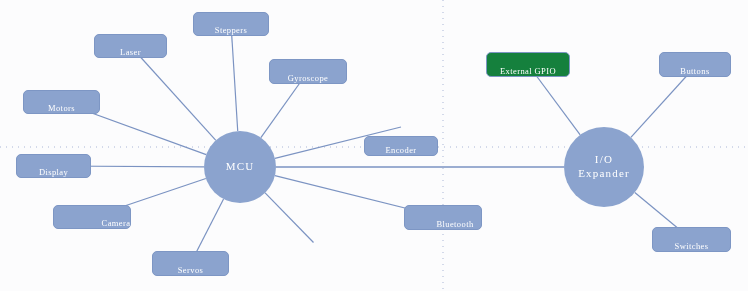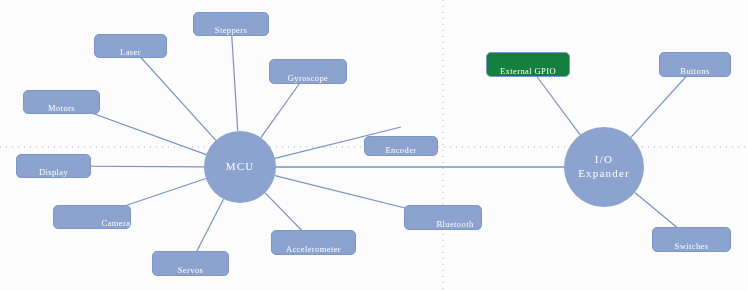--- a/index.html
+++ b/index.html
@@ -115,23 +115,20 @@
       </div>
       <div class="node-box" style="left: 16px; top: 154px; width: 75px; height: 24px; background: rgb(139, 163, 206); color: rgb(255, 255, 255);">
         <span>Display</span>
       </div>
       <div class="node-box" style="left: 53px; top: 205px; width: 78px; height: 24px; background: rgb(139, 163, 206); color: rgb(255, 255, 255); padding-left: 48px;">
         <span>Camera</span>
       </div>
       <div class="node-box" style="left: 404px; top: 205px; width: 78px; height: 25px; background: rgb(139, 163, 206); color: rgb(255, 255, 255); padding-left: 24px;">
         <span>Bluetooth</span>
       </div>
-      <div class="node-box" style="left: 271px; top: 230px; width: 85px; height: 25px; background: rgb(139, 163, 206); color: rgb(255, 255, 255);">
-        <span>Accelerometer</span>
-      </div>
       <div class="node-box" style="left: 152px; top: 251px; width: 77px; height: 25px; background: rgb(139, 163, 206); color: rgb(255, 255, 255);">
         <span>Servos</span>
       </div>
       <div class="node-box" style="left: 486px; top: 52px; width: 84px; height: 25px; background: #15803d; color: rgb(255, 255, 255);">
         <span>External GPIO</span>
       </div>
       <div class="node-box" style="left: 659px; top: 52px; width: 72px; height: 25px; background: rgb(139, 163, 206); color: rgb(255, 255, 255);">
         <span>Buttons</span>
       </div>
       <div class="node-box" style="left: 652px; top: 227px; width: 79px; height: 25px; background: rgb(139, 163, 206); color: rgb(255, 255, 255);">

